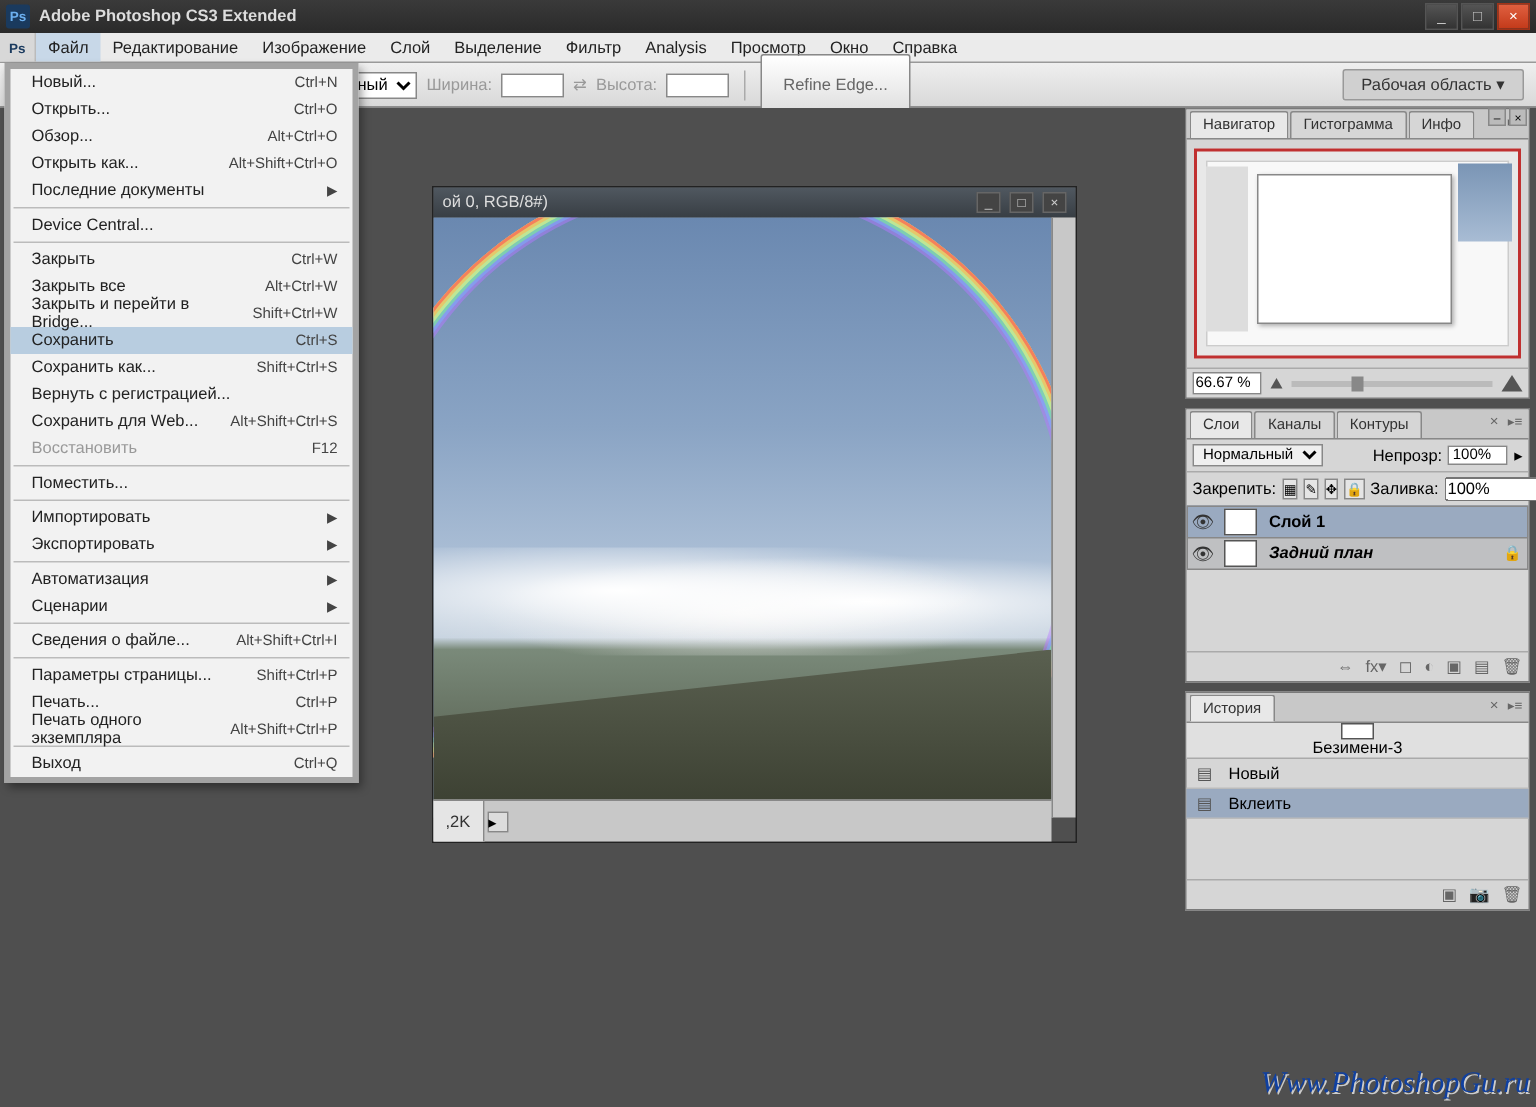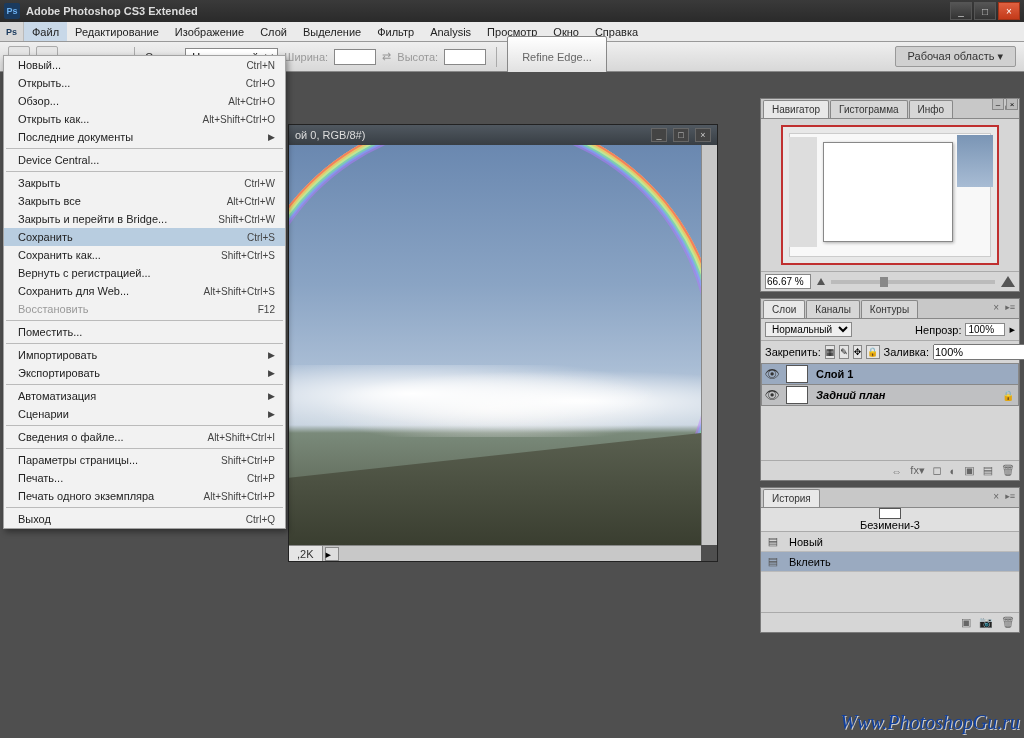--- a/index.html
+++ b/index.html
@@ -25,41 +25,41 @@
 .optionsbar .ic{width:22px;height:22px;border:1px solid #aaa;background:#e5e5e5;border-radius:2px;}
 
 .workspace { position:absolute; top:72px; left:0; right:0; bottom:0; background:#4f4f4f; }
 
 .docwin { position:absolute; left:288px; top:52px; width:430px; height:438px; background:#4f4f4f; border:1px solid #222;}
 .docwin .dtitle{height:20px;background:linear-gradient(#505860,#383e44);color:#ddd;display:flex;align-items:center;padding:0 6px;gap:6px;}
 .docwin .dtitle .dname{flex:1;font-size:11px;}
 .docwin .dtitle .wbtn{width:16px;height:14px;border:1px solid #666;background:#444;color:#ccc;display:flex;align-items:center;justify-content:center;font-size:9px;}
 .docwin .canvas{position:absolute;top:20px;left:0;right:16px;bottom:16px;background:#6a7a8a;overflow:hidden;}
 .docwin .scroll-v{position:absolute;right:0;top:20px;bottom:16px;width:16px;background:#c8c8c8;border-left:1px solid #888;}
-.docwin .scroll-h{position:absolute;left:0;right:16px;bottom:0;height:16px;background:#c8c8c8;border-top:1px solid #888;display:flex;align-items:center;}
+.docwin .scroll-h{position:absolute;left:0;right:16px;bottom:0;height:28px;background:#c8c8c8;border-top:1px solid #888;display:flex;align-items:center;}
 .docwin .scroll-h .zoom{padding:0 8px;color:#333;background:#e5e5e5;border-right:1px solid #888;height:100%;display:flex;align-items:center;}
 .docwin .scroll-h .arrow{width:14px;height:14px;border:1px solid #888;background:#ddd;margin-left:2px;}
 
 .sky { width:100%; height:100%; background: linear-gradient(#6a88b0 0%, #8aa4c4 35%, #a8bcd4 55%, #c8d4e0 70%, #7a8a7a 72%, #4a5040 100%); position:relative;}
 .rainbow { position:absolute; left:-60px; top:-40px; width:500px; height:500px; border-radius:50%; border:8px solid transparent; box-shadow: inset 0 0 0 2px rgba(255,80,80,.6), inset 0 0 0 4px rgba(255,180,80,.6), inset 0 0 0 6px rgba(255,255,120,.5), inset 0 0 0 8px rgba(120,255,120,.5), inset 0 0 0 10px rgba(120,180,255,.5), inset 0 0 0 12px rgba(180,120,255,.5);}
 .clouds{position:absolute;left:0;right:0;top:55%;height:18%;background:radial-gradient(ellipse at 30% 40%,#fff 0%,#fff5 40%,transparent 60%),radial-gradient(ellipse at 70% 50%,#fff 0%,#fff5 40%,transparent 60%),radial-gradient(ellipse at 50% 60%,#eee 0%,#eee5 40%,transparent 60%);}
 .ground{position:absolute;left:0;right:0;bottom:0;height:28%;background:linear-gradient(#5a6050,#3a3e30);clip-path:polygon(0 40%,100% 0,100% 100%,0 100%);}
 
 
-.dropdown { position:absolute; left:3px; top:42px; width:283px; background:#f2f2f2; border:1px solid #a3a3a3; box-shadow:2px 3px 6px rgba(0,0,0,.4); z-index:100;margin-top:13px;}
+.dropdown { position:absolute; left:3px; top:42px; width:236px; background:#f2f2f2; border:4px solid #a3a3a3; box-shadow:2px 3px 6px rgba(0,0,0,.4); z-index:100;}
 .dropdown .row { display:flex; align-items:center; height:18px; padding:0 10px 0 14px; color:#222;}
 .dropdown .row.hover{background:#b8cde0;}
 .dropdown .row.disabled{color:#999;}
 .dropdown .row .lbl{flex:1;}
 .dropdown .row .sc{color:#444;font-size:10px;}
 .dropdown .row .arw{font-size:9px;color:#444;}
 .dropdown hr{border:none;border-top:1px solid #bbb;margin:2px 2px;}
 
 
-.panels{position:absolute;right:4px;top:26px;width:260px;}
+.panels{position:absolute;right:4px;top:0;width:230px;}
 .panel{background:#d6d6d6;border:1px solid #7a7a7a;margin-bottom:6px;}
 .panel .tabs{height:20px;background:#c8c8c8;display:flex;align-items:flex-end;border-bottom:1px solid #888;padding-left:2px;position:relative;}
 .panel .tabs .tab{padding:3px 8px;background:#d6d6d6;border:1px solid #888;border-bottom:none;margin-right:1px;font-size:10px;color:#333;border-radius:2px 2px 0 0;}
 .panel .tabs .tab.active{background:#e8e8e8;}
 .panel .tabs .x{position:absolute;right:20px;top:3px;font-size:10px;color:#666;}
 .panel .tabs .menu{position:absolute;right:4px;top:3px;font-size:9px;color:#666;}
 .panel .titleline{position:absolute;right:2px;top:0;display:flex;gap:2px;}
 .panel .titleline span{width:12px;height:12px;background:#bbb;border:1px solid #888;font-size:8px;display:flex;align-items:center;justify-content:center;}
 .panel .body{padding:4px;}
 

